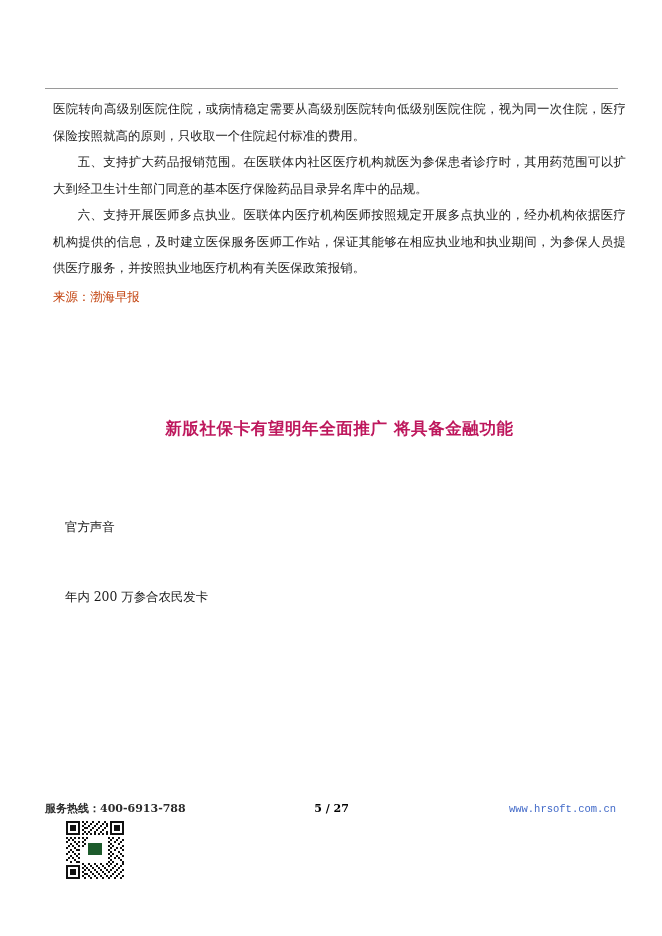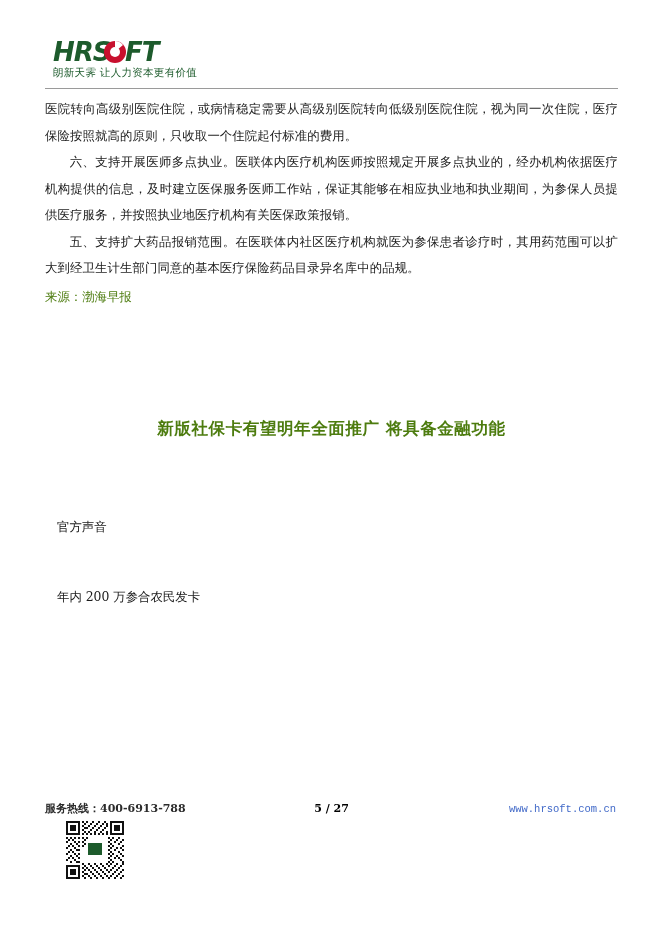--- a/index.html
+++ b/index.html
@@ -57,21 +57,21 @@
     left: 45px;
     top: 88px;
     width: 573px;
     height: 1px;
     background: #9a9a9a;
   }
 
   
   .content {
     position: absolute;
-    left: 45px;
+    left: 53px;
     top: 96px;
     width: 573px;
   }
   p.para {
     margin: 0 0 0 0;
     font-family: "DejaVu Serif", "Liberation Serif", serif;
     font-size: 12.4px;
     line-height: 26.5px;
     text-align: justify;
     text-justify: inter-ideograph;
@@ -79,33 +79,33 @@
     letter-spacing: 0.1px;
   }
   p.indent { text-indent: 2em; }
   p.noindent { text-indent: 0; }
 
   .source-line {
     margin-top: 2px;
     font-family: "DejaVu Serif", "Liberation Serif", serif;
     font-size: 12.4px;
     line-height: 26.5px;
-    color: #4d7c0f;
+    color: #c2410c;
   }
 
   
   .article-title {
     margin: 0;
     padding: 0;
     text-align: center;
     font-family: "DejaVu Serif", "Liberation Serif", serif;
     font-weight: bold;
     font-size: 16.5px;
     line-height: 30px;
-    color: #4d7c0f;
+    color: #be185d;
     letter-spacing: 0.6px;
   }
 
   .gap-large { height: 104px; }
   .gap-after-title { height: 36px; }
   .gap-small { height: 22px; }
   .gap-sub { height: 20px; }
 
   .subhead {
     margin: 12px;
@@ -170,42 +170,28 @@
     background: #ffffff;
   }
   .qr-wrap svg { display: block; }
 </style>
 </head>
 <body>
 
 <div class="page">
 
   <div class="header">
-    <div class="logo-block">
-      <div class="logo-wordmark">
-        <svg width="150" height="28" viewBox="0 0 150 28" xmlns="http://www.w3.org/2000/svg">
-          <g fill="#1d5b2c" font-family="DejaVu Sans, sans-serif" font-size="26" font-weight="bold" font-style="italic">
-            <text x="0" y="23" letter-spacing="-1">HRS</text>
-            <text x="72" y="23" letter-spacing="-1">FT</text>
-          </g>
-          <circle cx="62" cy="14" r="11" fill="#c8102e"></circle>
-          <circle cx="62" cy="14" r="5" fill="#ffffff"></circle>
-          <path d="M62 3 A11 11 0 0 1 70 7 L64 12 A5 5 0 0 0 62 9 Z" fill="#ffffff"></path>
-        </svg>
-      </div>
-      <div class="logo-tagline">朗新天霁 让人力资本更有价值</div>
-    </div>
     <div class="header-rule"></div>
   </div>
 
   <div class="content">
 
     <p class="para noindent">医院转向高级别医院住院，或病情稳定需要从高级别医院转向低级别医院住院，视为同一次住院，医疗保险按照就高的原则，只收取一个住院起付标准的费用。</p>
+    <p class="para indent">五、支持扩大药品报销范围。在医联体内社区医疗机构就医为参保患者诊疗时，其用药范围可以扩大到经卫生计生部门同意的基本医疗保险药品目录异名库中的品规。</p>
     <p class="para indent">六、支持开展医师多点执业。医联体内医疗机构医师按照规定开展多点执业的，经办机构依据医疗机构提供的信息，及时建立医保服务医师工作站，保证其能够在相应执业地和执业期间，为参保人员提供医疗服务，并按照执业地医疗机构有关医保政策报销。</p>
-    <p class="para indent">五、支持扩大药品报销范围。在医联体内社区医疗机构就医为参保患者诊疗时，其用药范围可以扩大到经卫生计生部门同意的基本医疗保险药品目录异名库中的品规。</p>
 
     <div class="source-line">来源：渤海早报</div>
 
     <div class="gap-large"></div>
 
     <h1 class="article-title">新版社保卡有望明年全面推广 将具备金融功能</h1>
 
     <div class="gap-after-title"></div>
 
 

